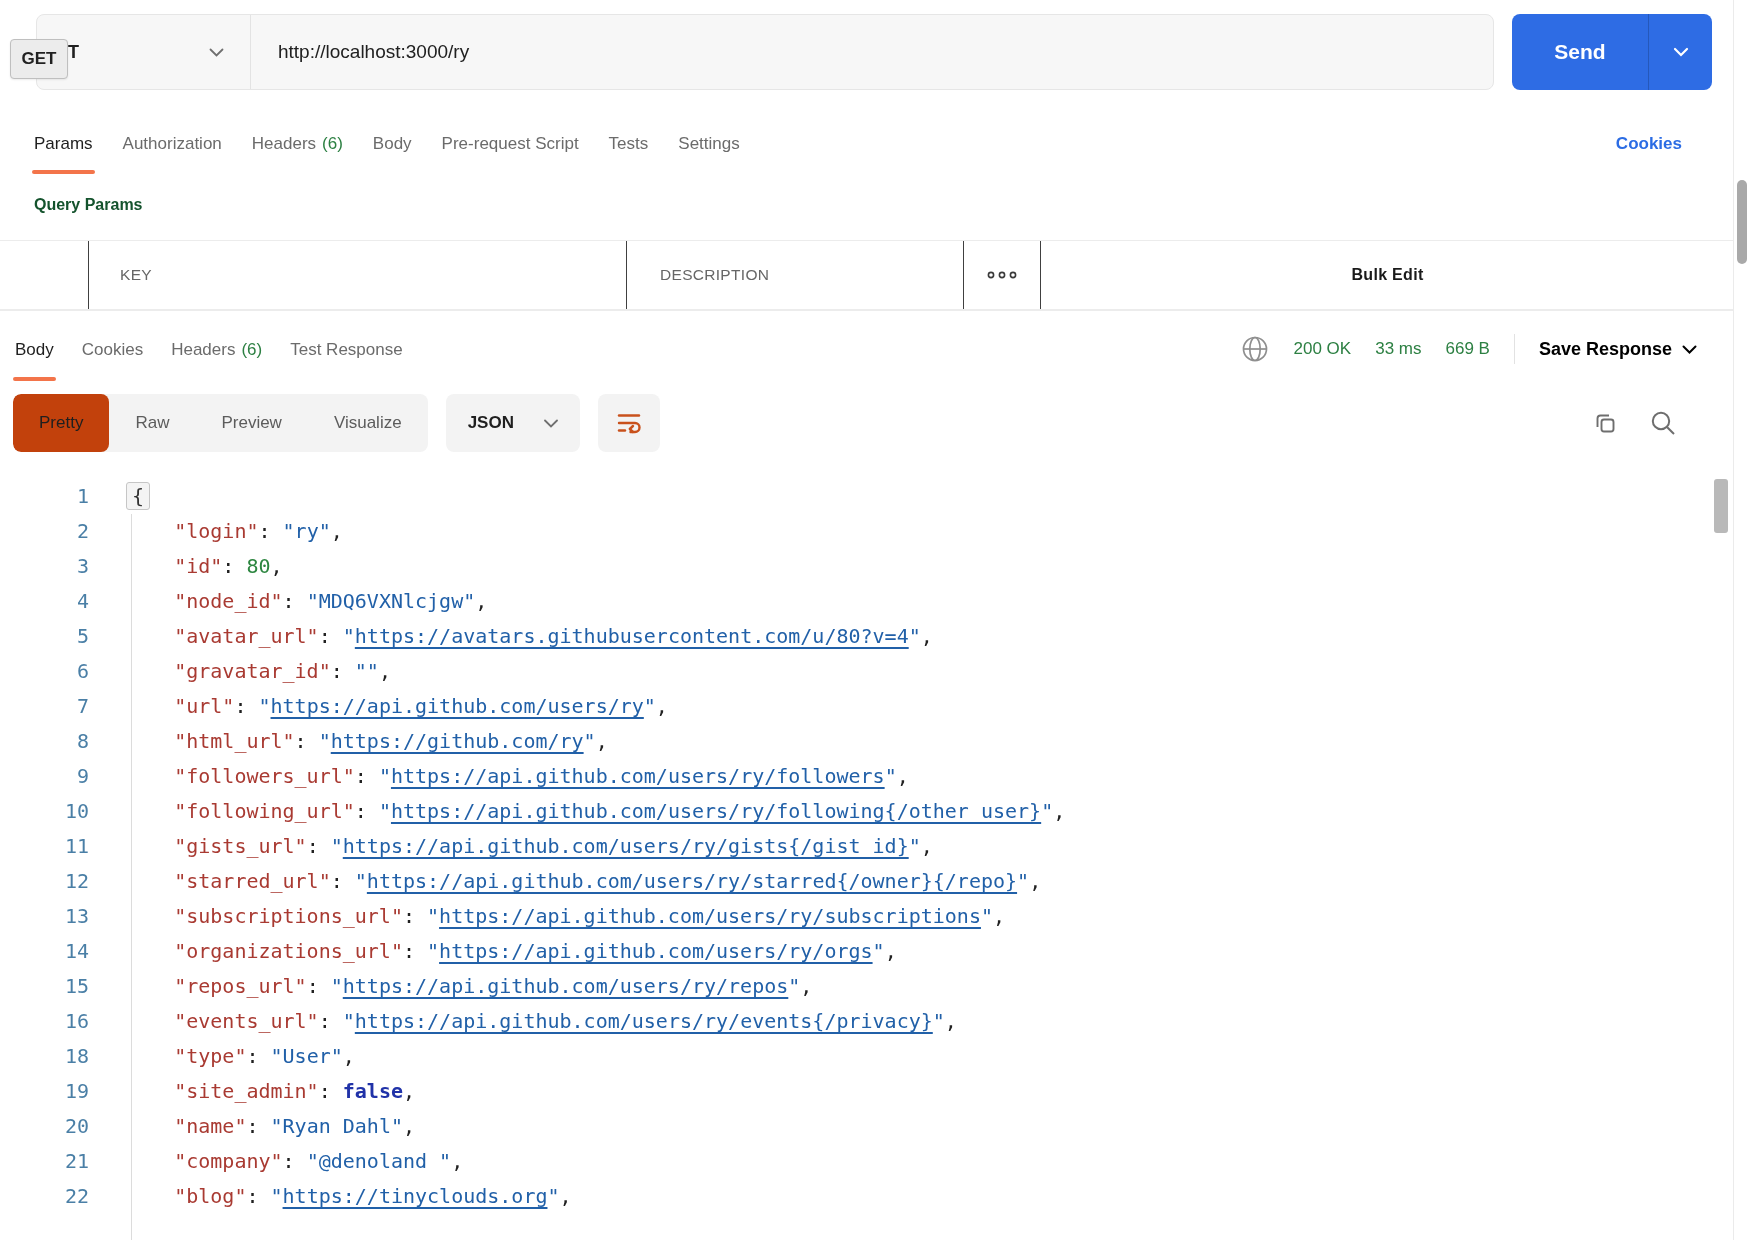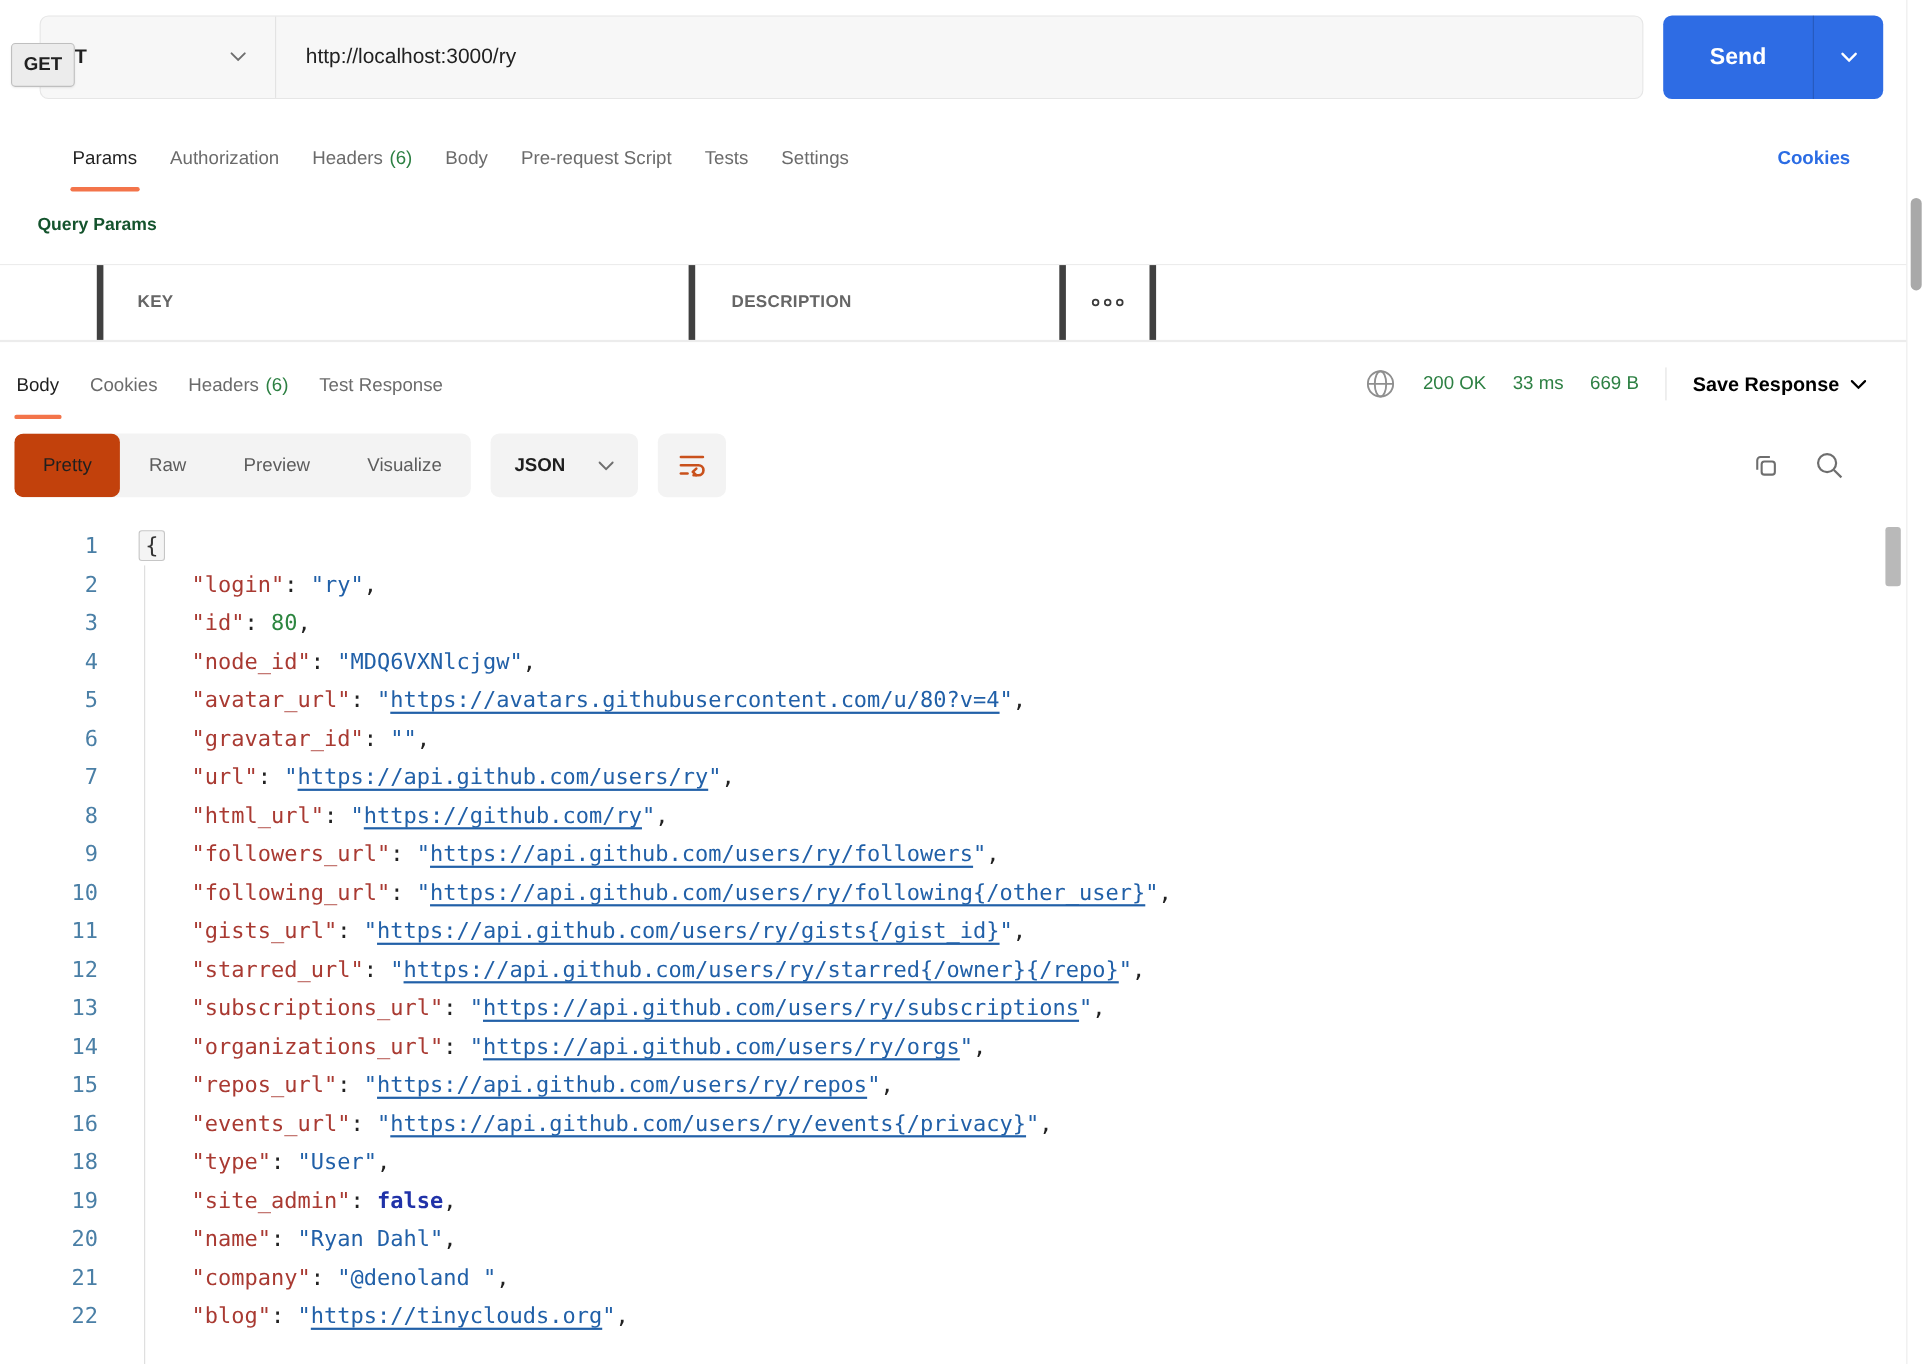--- a/index.html
+++ b/index.html
@@ -32,32 +32,32 @@
         display:flex;align-items:stretch;padding:0;cursor:pointer;color:#fff;}
   .send-label{flex:1;display:flex;align-items:center;justify-content:center;
         font-size:21px;font-weight:700;color:#fff;}
   .send-divider{width:1px;background:rgba(0,0,0,.18);}
   .send-caret{width:63px;display:flex;align-items:center;justify-content:center;color:#fff;}
 
   .req-tabs{position:absolute;top:112px;left:0;right:0;height:64px;
         display:flex;align-items:center;gap:30px;padding-left:34px;}
   .req-tab{position:relative;height:100%;display:flex;align-items:center;
         font-size:17px;color:#6b6b6b;cursor:pointer;white-space:nowrap;}
-  .req-tab.active{color:#1f1f1f;font-weight:500;margin-left:32px;}
+  .req-tab.active{color:#1f1f1f;font-weight:500;}
   .req-tab.active::after{content:"";position:absolute;left:-2px;right:-2px;top:58px;height:4px;
         background:#f3744a;border-radius:2px;}
   .cnt{color:#2d8043;margin-left:6px;}
   .cookies{margin-left:auto;margin-right:52px;color:#2b6ce4;font-size:17px;font-weight:700;cursor:pointer;}
 
   .qp-title{position:absolute;top:196px;left:34px;font-size:16px;font-weight:700;color:#14532d;}
 
   .qp-table{position:absolute;top:240px;left:0;right:0;height:68px;display:flex;
         border-top:1px solid #ececec;border-bottom:1px solid #ececec;}
-  .qp-cell{display:flex;align-items:center;border-right:6px solid #404040;
-        font-size:15.5px;font-weight:700;color:#666;letter-spacing:.3px;}
+  .qp-cell{display:flex;align-items:center;border-right:1px solid #404040;
+        font-size:15.5px;font-weight:400;color:#666;letter-spacing:.3px;}
   .qp-check{width:88px;}
   .qp-key{width:538px;padding-left:31px;box-sizing:border-box;}
   .qp-value{width:530px;padding-left:19px;box-sizing:border-box;}
   .qp-desc{width:337px;padding-left:33px;box-sizing:border-box;}
   .qp-more{width:76px;justify-content:center;color:#3a3a3a;}
   .qp-bulk{flex:1;justify-content:center;border-right:none;
         font-size:16px;font-weight:700;color:#1a1a1a;cursor:pointer;}
 
   
   .response{position:absolute;top:310px;left:0;right:16px;bottom:0;border-top:1px solid #ececec;}
@@ -172,20 +172,21 @@
       <div class="qp-cell qp-desc">DESCRIPTION</div>
       <div class="qp-cell qp-more">
         <svg width="34" height="12" viewBox="0 0 34 12">
             <g fill="none" stroke="#3a3a3a" stroke-width="1.6">
               <circle cx="6" cy="6" r="2.6"></circle>
               <circle cx="17" cy="6" r="2.6"></circle>
               <circle cx="28" cy="6" r="2.6"></circle>
             </g>
           </svg>
       </div>
+      <div class="qp-cell qp-bulk">Bulk Edit</div>
     </div>
   </section>
 
   <section class="response">
 
     <div class="resp-header">
       <div class="resp-tabs">
         <div class="resp-tab active">
           <span>Body</span>
         </div>

